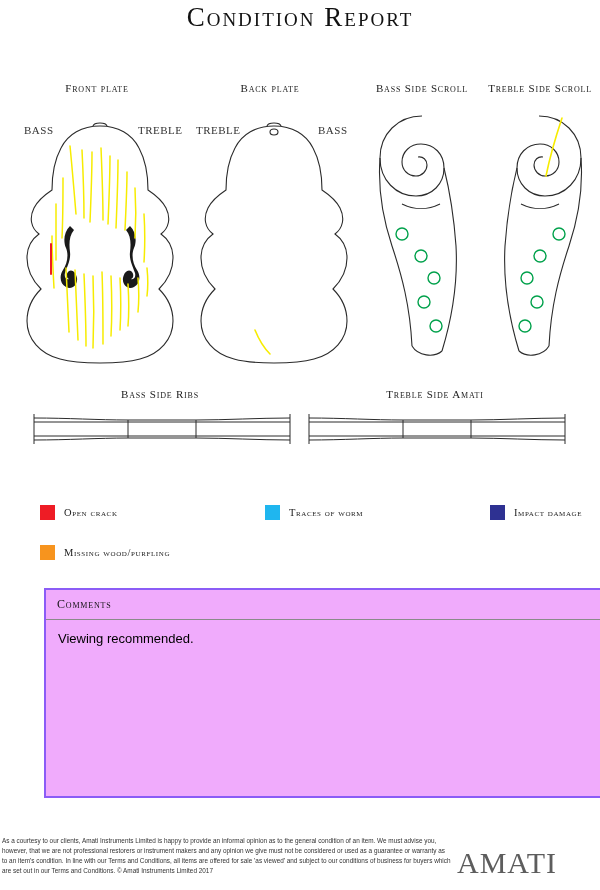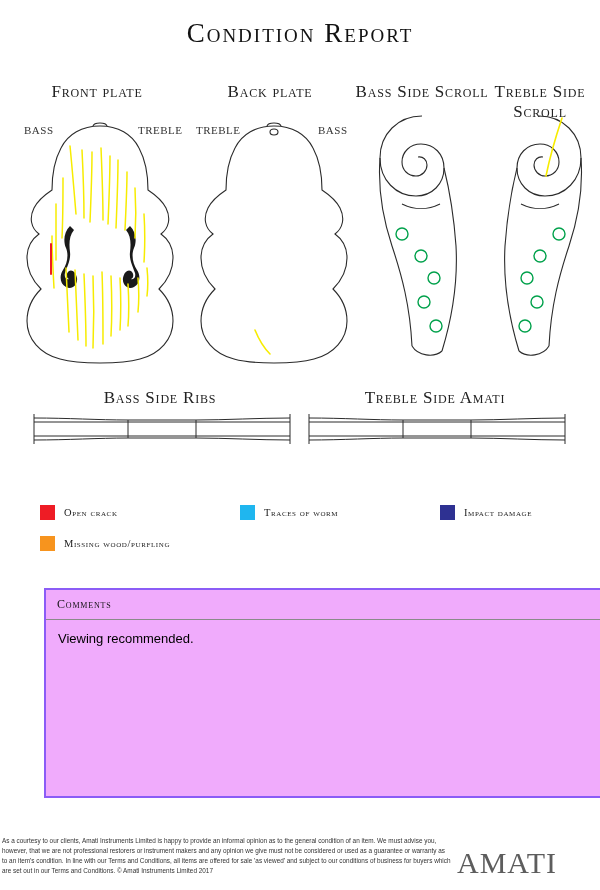--- a/index.html
+++ b/index.html
@@ -19,29 +19,29 @@
     height: 890px;
   }
 
   
   .title {
     text-align: center;
     font-family: "Liberation Serif", serif;
     font-size: 27px;
     letter-spacing: 2px;
     font-variant: small-caps;
-    padding-top: 18px;
+    padding-top: 2px;
     color: #111;
   }
 
   
   .caption {
     font-family: "Liberation Serif", serif;
     font-variant: small-caps;
-    font-size: 17px;
+    font-size: 11px;
     letter-spacing: 0.8px;
     text-align: center;
     color: #222;
   }
   .sidelabel {
     font-family: "Liberation Serif", serif;
     font-variant: small-caps;
     font-size: 11px;
     letter-spacing: 0.5px;
     color: #333;
@@ -70,20 +70,21 @@
 
   
   .legend {
     position: absolute;
     top: 505px;
     left: 40px;
     width: 545px;
     display: grid;
     grid-template-columns: 200px 200px 175px;
     grid-row-gap: 16px;
+    gap: 25px;
   }
   .legend-item {
     display: flex;
     align-items: center;
   }
   .swatch {
     width: 15px;
     height: 15px;
     margin-right: 9px;
     flex: 0 0 auto;

